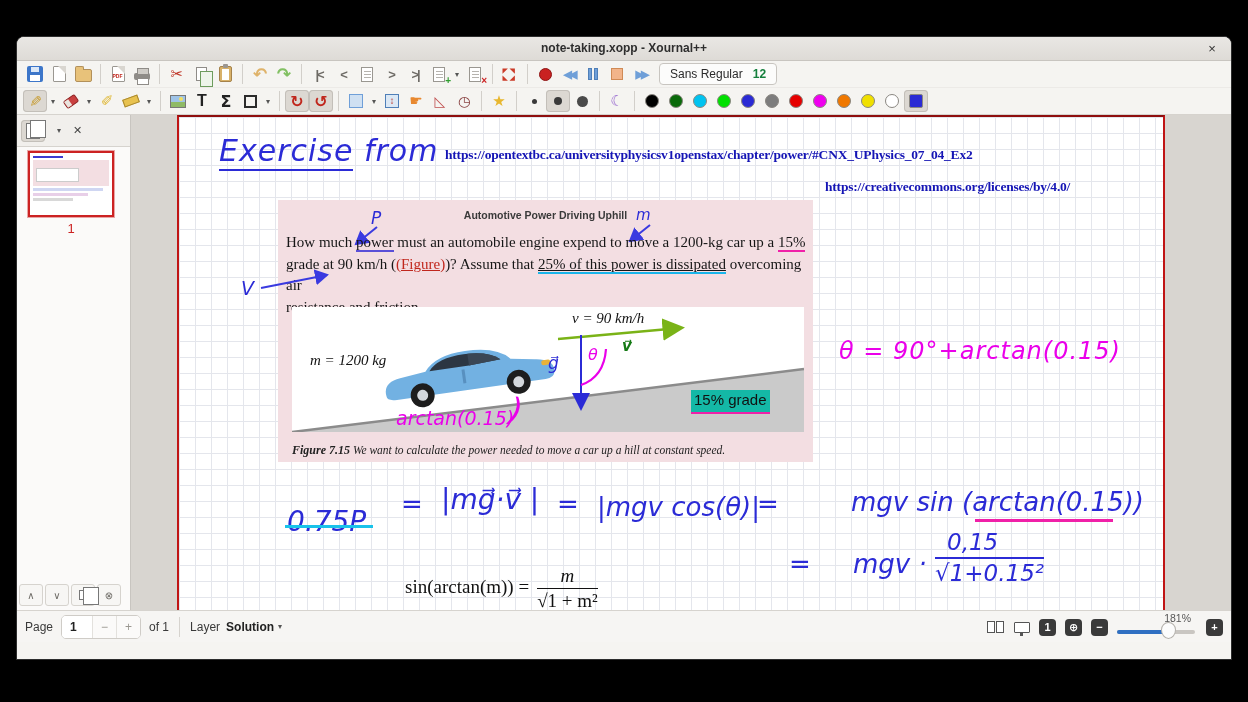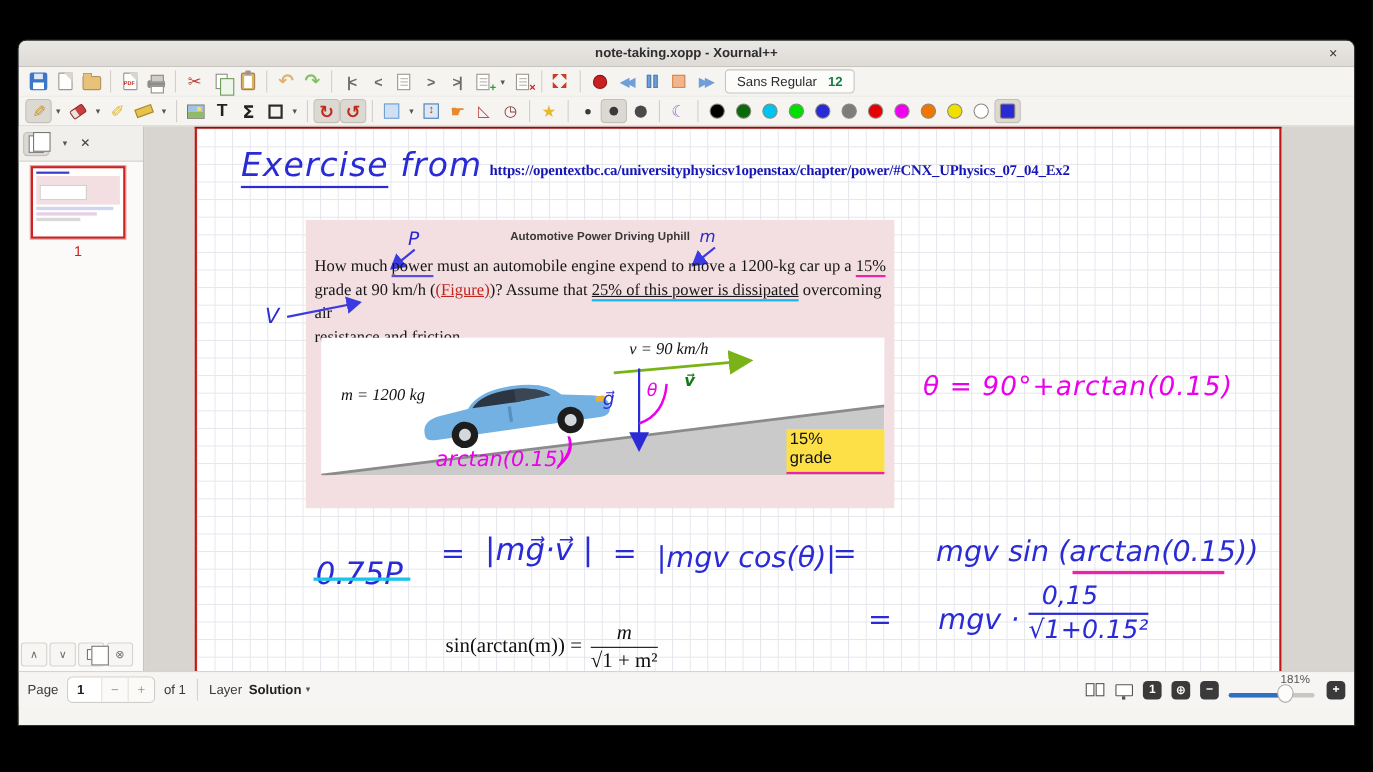--- a/index.html
+++ b/index.html
@@ -109,21 +109,21 @@
   .figbox { position:absolute; left:14px; top:107px; width:512px; height:125px; background:#fff; }
   .figsvg { position:absolute; left:0; top:0; }
   .f-mass { position:absolute; left:18px; top:44px; font-size:15px; color:#111; }
   .f-mass i, .f-speed i { font-family:"Liberation Serif", serif;margin-top:22px; }
   .f-speed { position:absolute; left:280px; top:2px; font-size:15px; color:#111; }
   .f-v { position:absolute; left:330px; top:30px; color:#157a15; font-size:15px; font-weight:bold; }
   .f-g { position:absolute; left:256px; top:46px; color:#2b2bd6; font-size:17px; }
   .f-theta { position:absolute; left:296px; top:38px; font-size:16px; }
   .f-arctan { position:absolute; left:104px; top:100px; font-size:19px; }
   .f-paren { position:absolute; left:218px; top:84px; font-size:32px; transform:rotate(8deg); }
-  .f-grade { position:absolute; left:423px; top:83px; background:#fde047; font-size:15px; color:#111; padding:1px 18px 4px 3px; border-bottom:2.5px solid #f020a8; }
+  .f-grade { position:absolute; left:399px; top:83px; background:#14b8a6; font-size:15px; color:#111; padding:1px 3px 4px 3px; border-bottom:2.5px solid #f020a8; }
   .caption { position:absolute; left:14px; top:243px; width:512px; font-family:"Liberation Serif", serif; font-style:italic; font-size:11.5px; color:#222; }
   .caption b { font-size:12px; }
   .annV { left:62px; top:160px; font-size:19px; }
 
   .hwtheta { left:660px; top:220px; font-size:24px; letter-spacing:1px; }
   .eq { font-size:26px; }
   .frac { position:absolute; }
   .frac .num { display:block; border-bottom:2.5px solid #2b2bd6; padding:0 12px 2px 12px; }
   .frac .den { display:block; padding-top:1px; }
   .latex { font-family:"Liberation Serif", serif; color:#111; font-size:19px; }
@@ -397,20 +397,21 @@
 
     <div class="canvas-wrap">
       <div class="page">
 
         <div class="abs hw heading">
           <span class="u">Exercise</span>
           <span>from</span>
         </div>
 
         <div class="abs url" style="left:266px;top:30px;">https://opentextbc.ca/universityphysicsv1openstax/chapter/power/#CNX_UPhysics_07_04_Ex2</div>
+        <div class="abs url" style="left:646px;top:62px;">https://creativecommons.org/licenses/by/4.0/</div>
 
         <div class="abs pinkbox">
           <div class="ex-title">Automotive Power Driving Uphill</div>
           <div class="abs hw annP">P</div>
           <div class="abs hw annM">m</div>
           <svg class="abs" width="535" height="60" style="left:0;top:0;pointer-events:none;">
             <defs>
                 <marker id="bh" markerWidth="8" markerHeight="8" refX="6" refY="4" orient="auto">
                   <path d="M0,0 L7,4 L0,8 Z" fill="#3a3ae0"></path>
                 </marker>
@@ -454,20 +455,23 @@
             </svg>
             <div class="f-mass"><i>m = 1200 kg</i></div>
             <div class="f-speed"><i>v = 90 km/h</i></div>
             <div class="hw f-v">v⃗</div>
             <div class="hw f-g">g⃗</div>
             <div class="hw mag f-theta">θ</div>
             <div class="hw mag f-arctan">arctan(0.15)</div>
             <div class="hw mag f-paren">)</div>
             <div class="f-grade">15% grade</div>
           </div>
+          <div class="caption">
+            <b>Figure 7.15</b><span> We want to calculate the power needed to move a car up a hill at constant speed.</span>
+          </div>
         </div>
 
         <div class="abs hw annV">V</div>
         <svg class="abs" width="120" height="30" style="left:76px;top:150px;pointer-events:none;">
           <defs>
               <marker id="bh2" markerWidth="8" markerHeight="8" refX="6" refY="4" orient="auto">
                 <path d="M0,0 L7,4 L0,8 Z" fill="#3a3ae0"></path>
               </marker>
             </defs>
           <line x1="6" y1="21" x2="72" y2="8" stroke="#3a3ae0" stroke-width="2" marker-end="url(#bh2)"></line>

